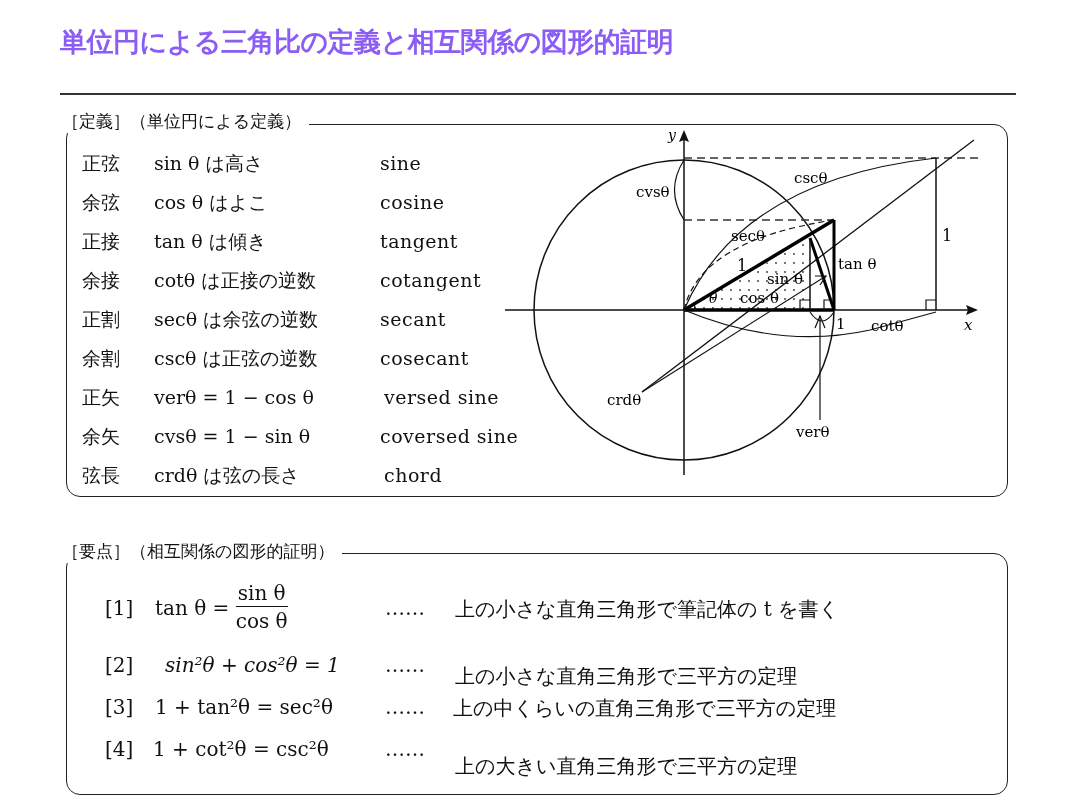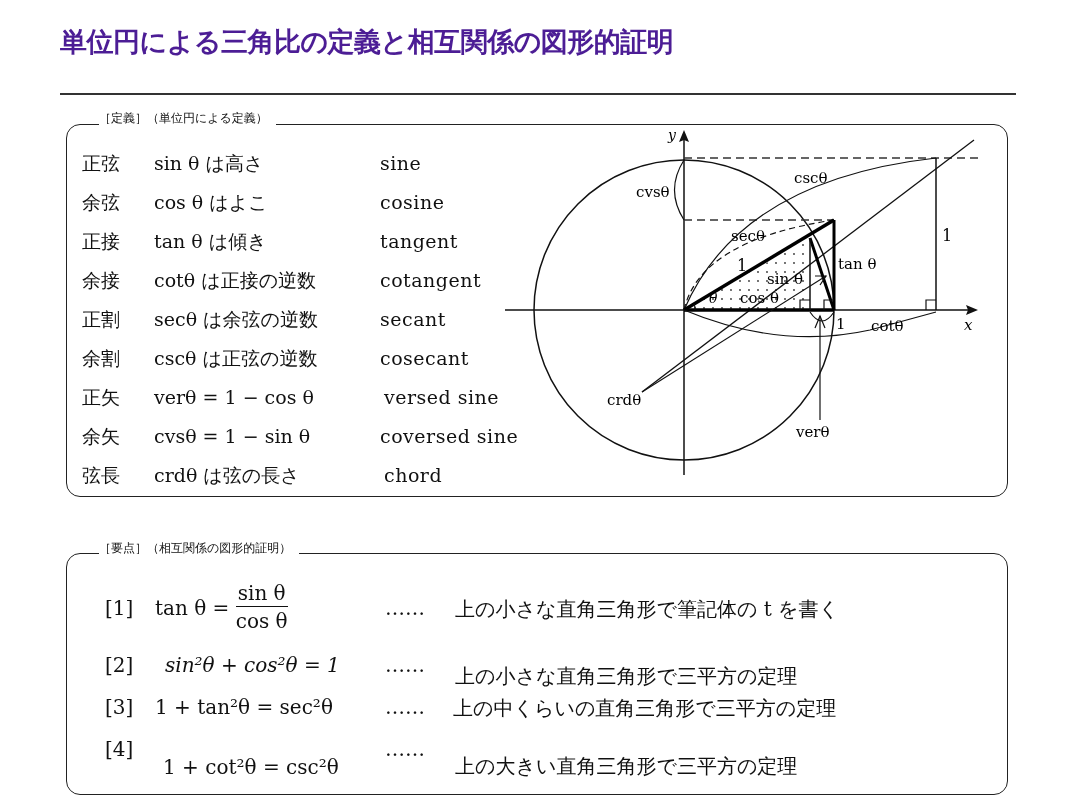--- a/index.html
+++ b/index.html
@@ -1,22 +1,22 @@
 <!DOCTYPE html>
 <html><head>
 <meta charset="utf-8">
 <style>
   html, body { margin:0; padding:0; background:#ffffff; }
   body { width:1077px; height:810px; position:relative; overflow:hidden;
          font-family:"DejaVu Serif", serif; color:#111; }
   .title { position:absolute; left:60px; top:24px; font-family:"DejaVu Sans", sans-serif;
-           font-weight:bold; font-size:27px; letter-spacing:-0.5px; color:#4c1d95; }
+           font-weight:bold; font-size:27px; letter-spacing:-0.5px; color:#8b5cf6; }
   .rule { position:absolute; left:60px; top:93px; width:956px; height:2px; background:#333; }
   .box { position:absolute; border:1.5px solid #222; border-radius:14px; }
-  .box-legend { position:absolute; background:#fff; font-size:12px; padding-right:8px; white-space:nowrap;margin-left:37px; }
+  .box-legend { position:absolute; background:#fff; font-size:17px; padding-right:8px; white-space:nowrap; }
   .def-row { position:absolute; left:82px; font-size:19px; white-space:nowrap; height:30px; line-height:30px; }
   .def-row span { position:absolute; top:0; }
   .c-kanji { left:0; }
   .c-formula { left:72px; }
   .c-eng { left:298px; letter-spacing:0.5px; }
   .pt-row { position:absolute; font-size:20px; white-space:nowrap; }
   .pt-row > span { position:absolute; }
   .frac { display:inline-block; text-align:center; vertical-align:middle; }
   .frac .num { display:block; border-bottom:1.5px solid #111; padding:0 2px; line-height:26px; }
   .frac .den { display:block; line-height:28px; }
@@ -172,16 +172,16 @@
 
 <div class="pt-row" style="left:105px; top:695px;">
   <span style="left:0;">[3]</span>
   <span style="left:50px;">1 + tan²θ = sec²θ</span>
   <span style="left:280px;">……</span>
   <span style="left:348px;">上の中くらいの直角三角形で三平方の定理</span>
 </div>
 
 <div class="pt-row" style="left:105px; top:737px;">
   <span style="left:0;">[4]</span>
-  <span style="left:58px;margin-top:18px;">1 + cot²θ = csc²θ</span>
+  <span style="left:48px;">1 + cot²θ = csc²θ</span>
   <span style="left:280px;">……</span>
   <span style="left:350px;margin-top:16px;">上の大きい直角三角形で三平方の定理</span>
 </div>
 
 </body></html>

